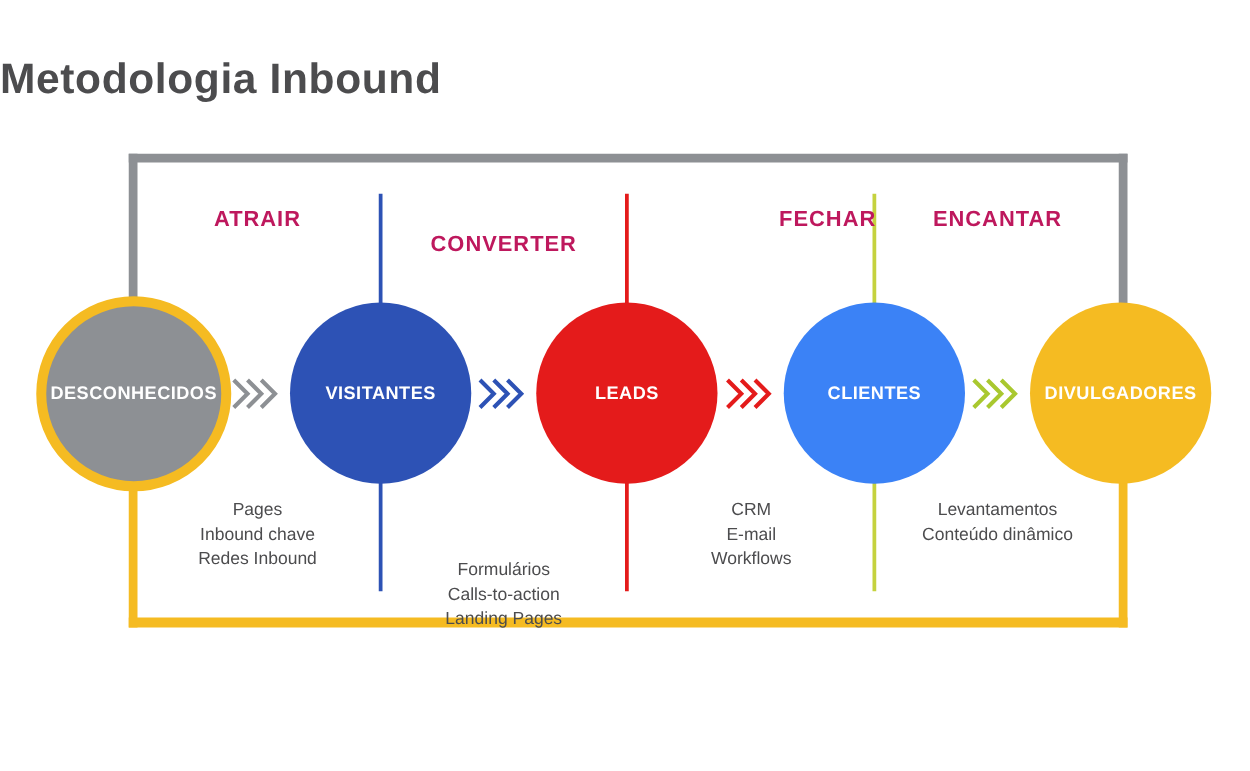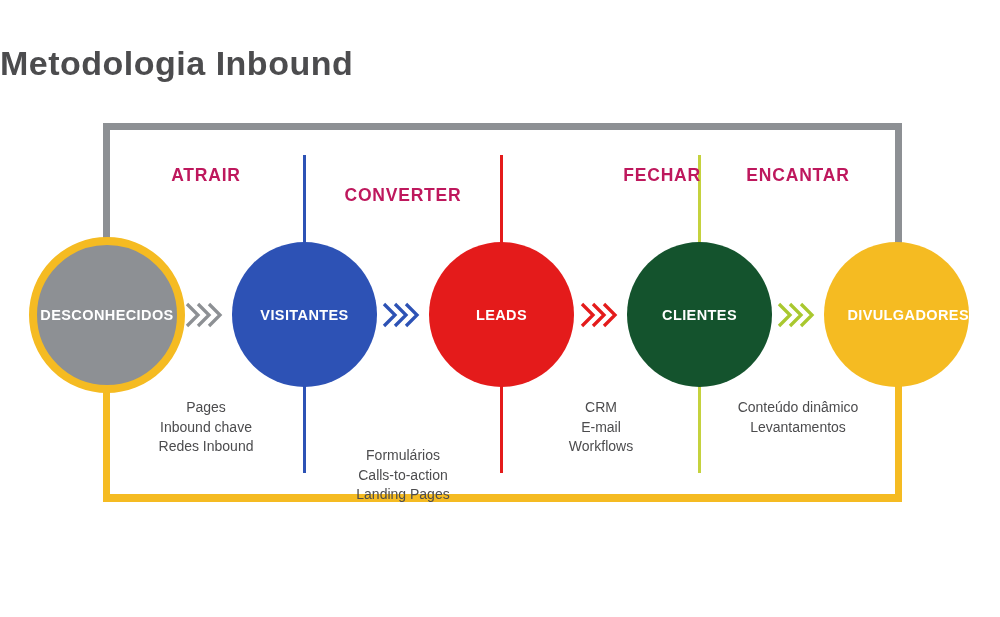--- a/index.html
+++ b/index.html
@@ -91,24 +91,24 @@
 
   <div class="circle c1" style="background: rgb(141, 144, 148); border-color: rgb(245, 187, 34);">
     <span>DESCONHECIDOS</span>
   </div>
   <div class="circle c2" style="background: rgb(45, 82, 181);">
     <span>VISITANTES</span>
   </div>
   <div class="circle c3" style="background: rgb(228, 27, 27);">
     <span>LEADS</span>
   </div>
-  <div class="circle c4" style="background: #14532d;">
+  <div class="circle c4" style="background: #3b82f6;">
     <span>CLIENTES</span>
   </div>
-  <div class="circle c5" style="background: rgb(245, 187, 34); justify-content: flex-end;">
+  <div class="circle c5" style="background: rgb(245, 187, 34);">
     <span>DIVULGADORES</span>
   </div>
 
   <svg class="chev g1" width="44" height="30" viewBox="0 0 44 30" style="color: rgb(141, 144, 148);">
     <path d="M3,4 L14,15 L3,26" fill="none" stroke="currentColor" stroke-width="3.3"></path>
     <path d="M14,4 L25,15 L14,26" fill="none" stroke="currentColor" stroke-width="3.3"></path>
     <path d="M25,4 L36,15 L25,26" fill="none" stroke="currentColor" stroke-width="3.3"></path>
   </svg>
   <svg class="chev g2" width="44" height="30" viewBox="0 0 44 30" style="color: rgb(45, 82, 181);">
     <path d="M3,4 L14,15 L3,26" fill="none" stroke="currentColor" stroke-width="3.3"></path>
@@ -135,17 +135,17 @@
     <span>Formulários</span>
     <span>Calls-to-action</span>
     <span>Landing Pages</span>
   </div>
   <div class="tools t3">
     <span>CRM</span>
     <span>E-mail</span>
     <span>Workflows</span>
   </div>
   <div class="tools t4">
+    <span>Levantamentos</span>
     <span>Conteúdo dinâmico</span>
-    <span>Levantamentos</span>
   </div>
 
 </div>
 
 </body></html>

